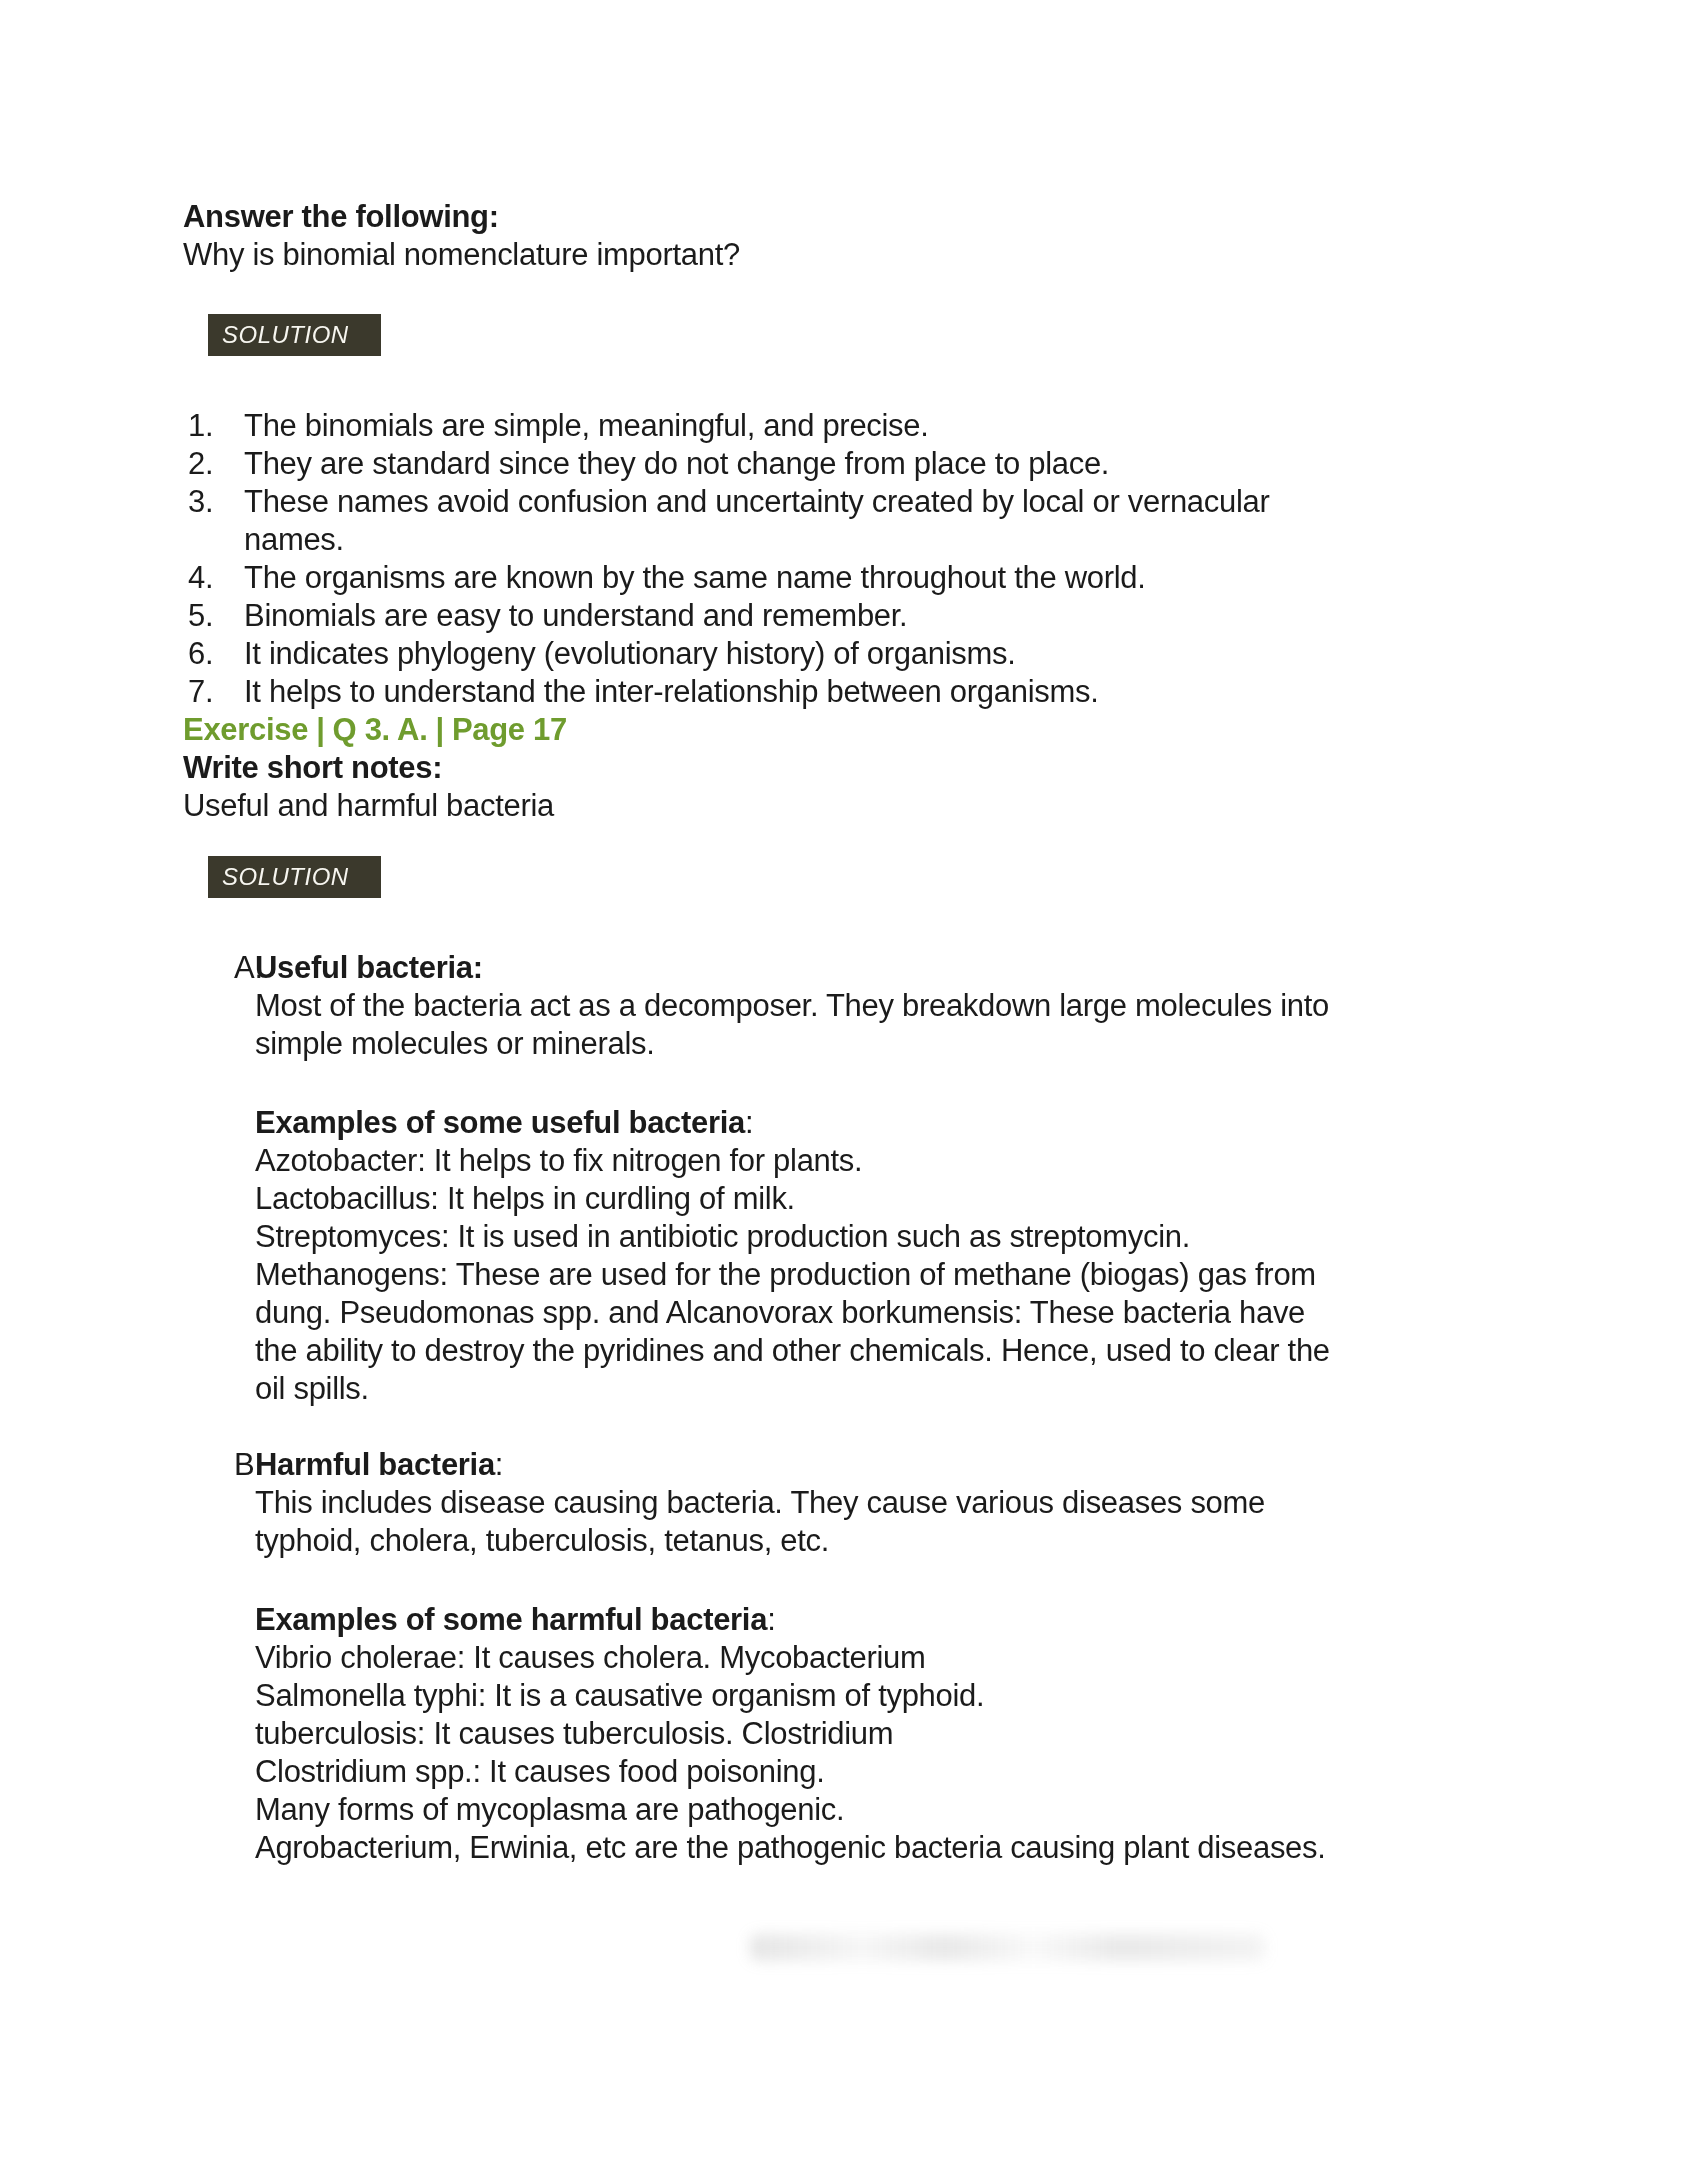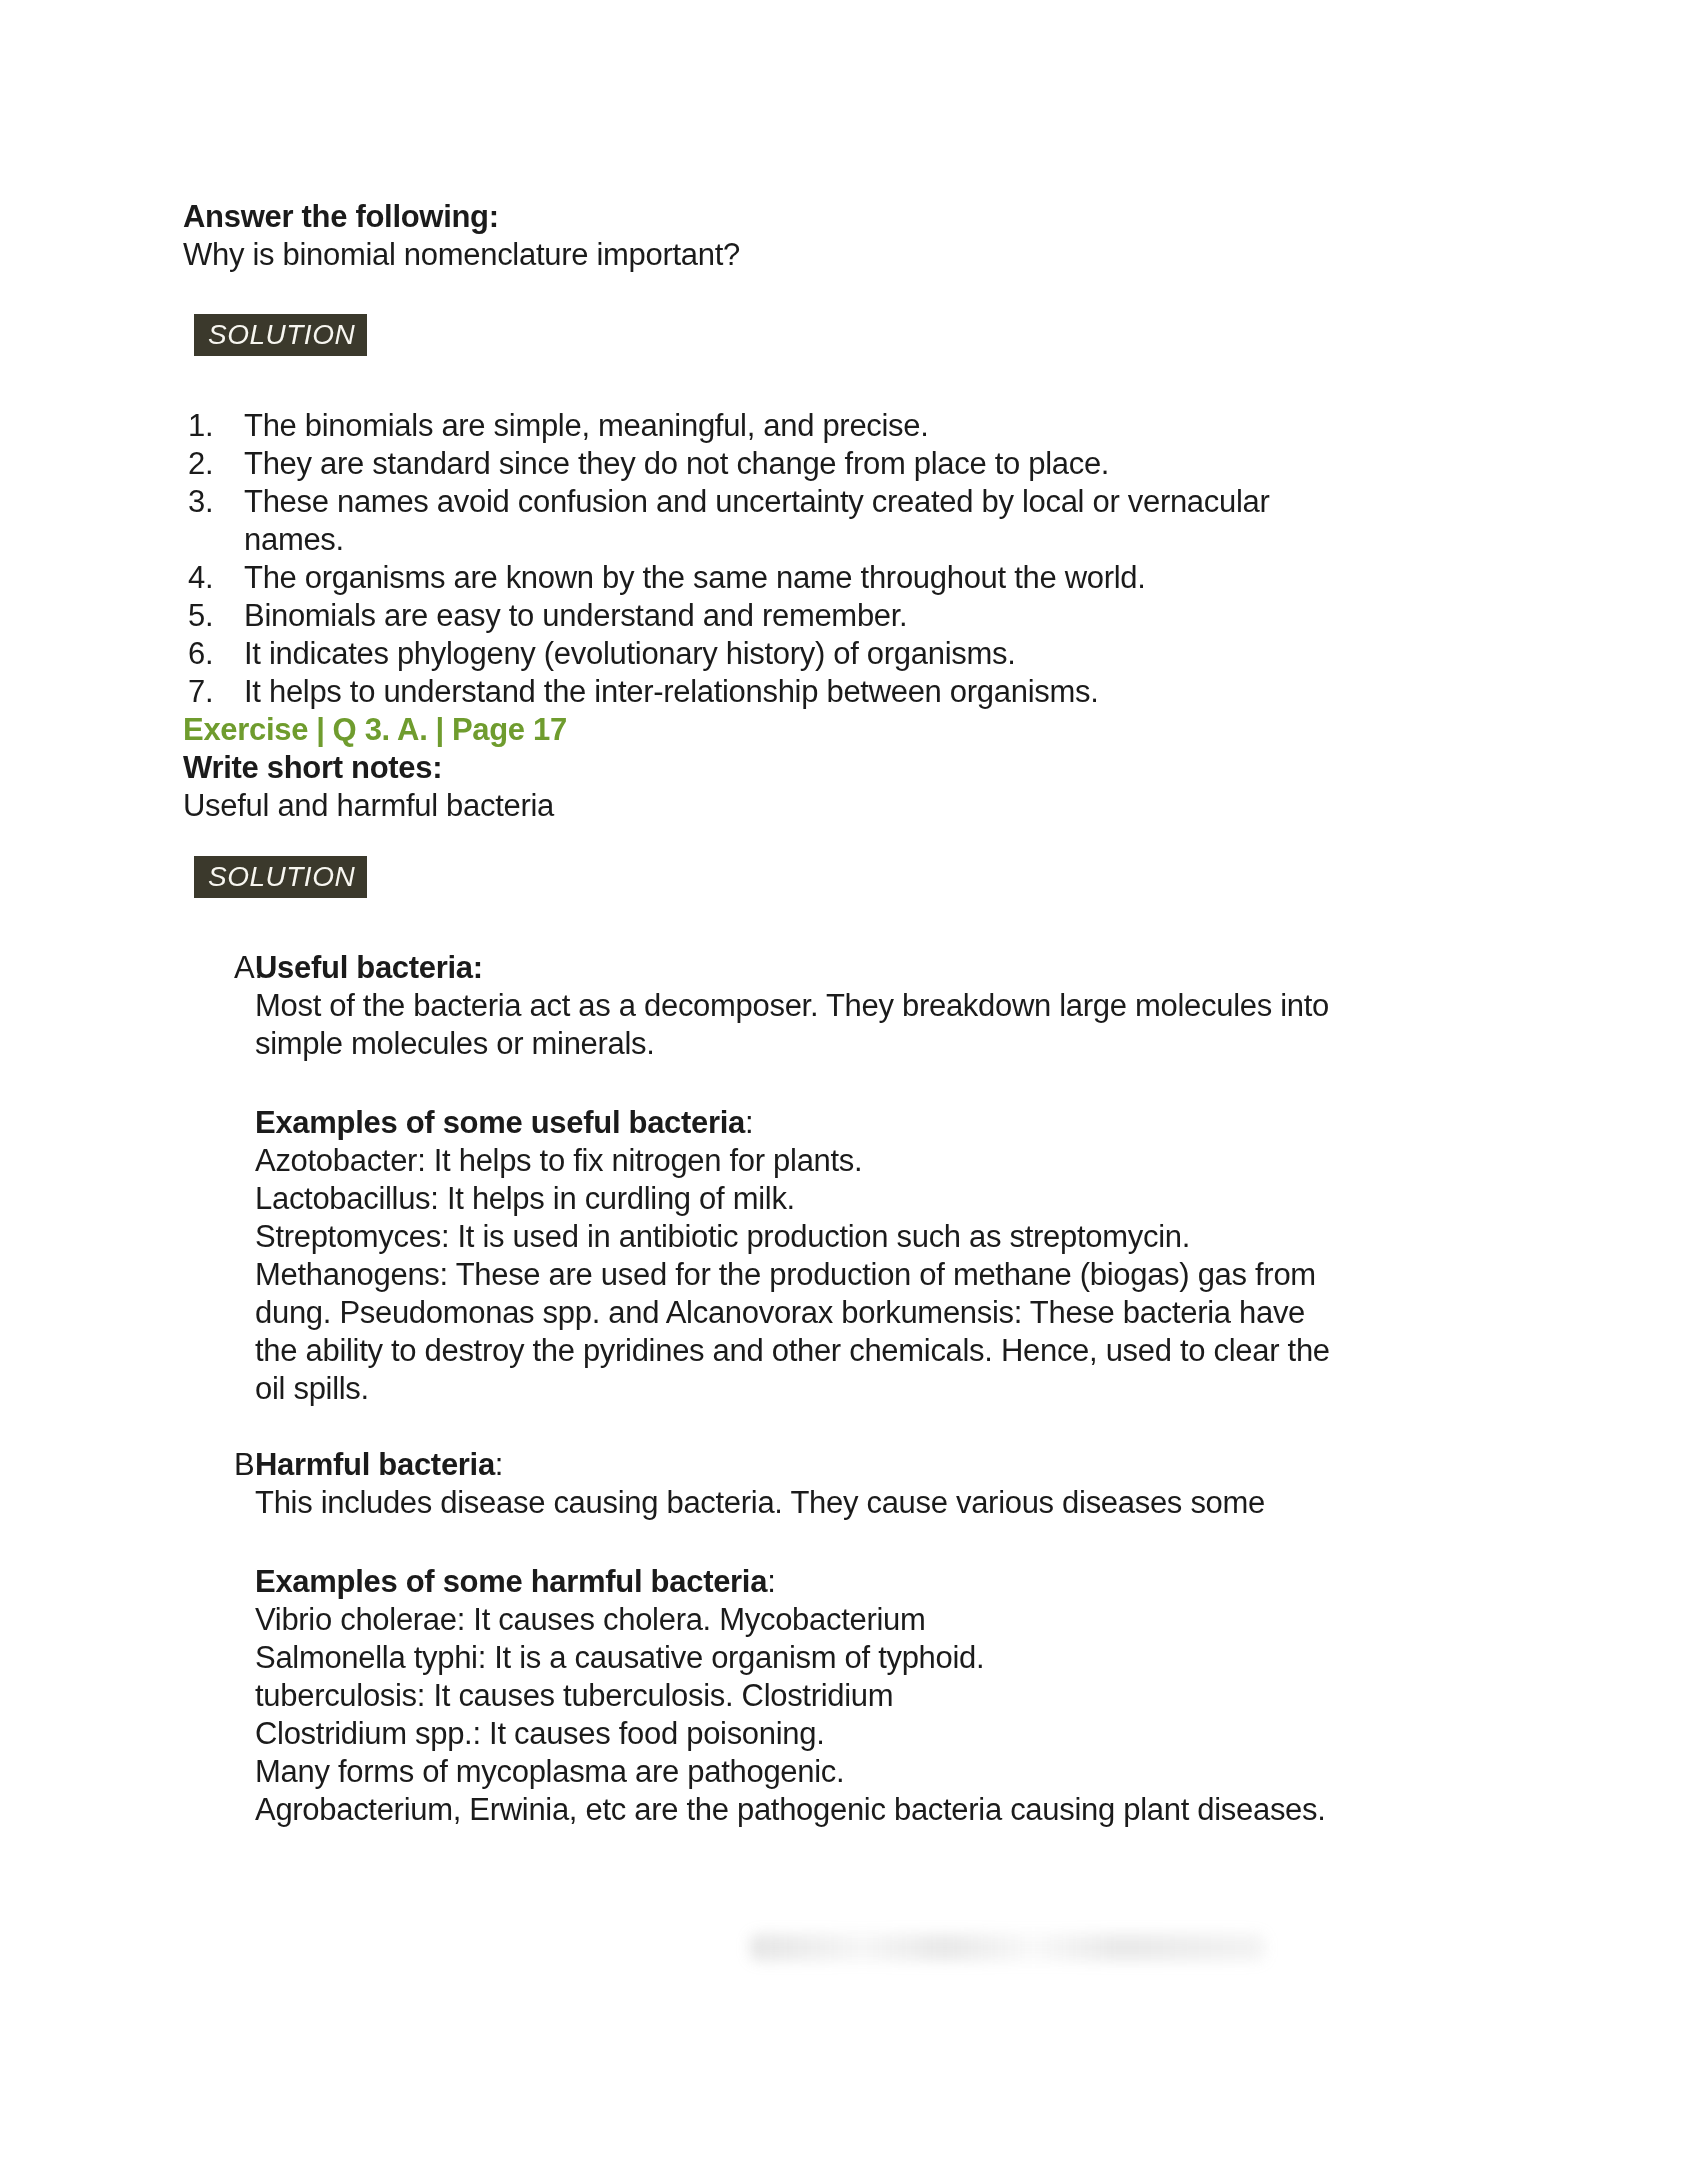--- a/index.html
+++ b/index.html
@@ -28,25 +28,25 @@
     width:1406px;
   }
   .q-heading{font-weight:bold;}
   .q-body{font-weight:normal;}
   .line{white-space:nowrap;}
 
   .badge{
     display:block;
     width:173px;
     height:42px;
-    margin:40px 0 0 11px;
+    margin:40px 0 0 25px;
     background:var(--badge-bg);
     color:var(--badge-fg);
     font-style:italic;
-    font-size:28px;
+    font-size:24px;
     line-height:42px;
     padding-left:14px;
     box-sizing:border-box;
     letter-spacing:0.5px;
   }
   .badge.second{margin-top:31px;}
 
   .num-list{margin-top:51px;}
   .li{display:flex;}
   .num{
@@ -182,20 +182,21 @@
             <div class="line">the ability to destroy the pyridines and other chemicals. Hence, used to clear the</div>
             <div class="line">oil spills.</div>
           </div>
   </div>
 
   <div class="section">
     <span class="marker">B.</span>
     <div class="sec-title line"><span class="tb">Harmful bacteria</span><span class="tr">:</span></div>
     <div class="sec-intro">
             <div class="line">This includes disease causing bacteria. They cause various diseases some</div>
+            <div class="line">typhoid, cholera, tuberculosis, tetanus, etc.</div>
           </div>
     <div class="sec-examples-heading line"><span class="eb">Examples of some harmful bacteria</span><span class="er">:</span></div>
     <div class="sec-examples">
             <div class="line">Vibrio cholerae: It causes cholera. Mycobacterium</div>
             <div class="line">Salmonella typhi: It is a causative organism of typhoid.</div>
             <div class="line">tuberculosis: It causes tuberculosis. Clostridium</div>
             <div class="line">Clostridium spp.: It causes food poisoning.</div>
             <div class="line">Many forms of mycoplasma are pathogenic.</div>
             <div class="line">Agrobacterium, Erwinia, etc are the pathogenic bacteria causing plant diseases.</div>
           </div>

